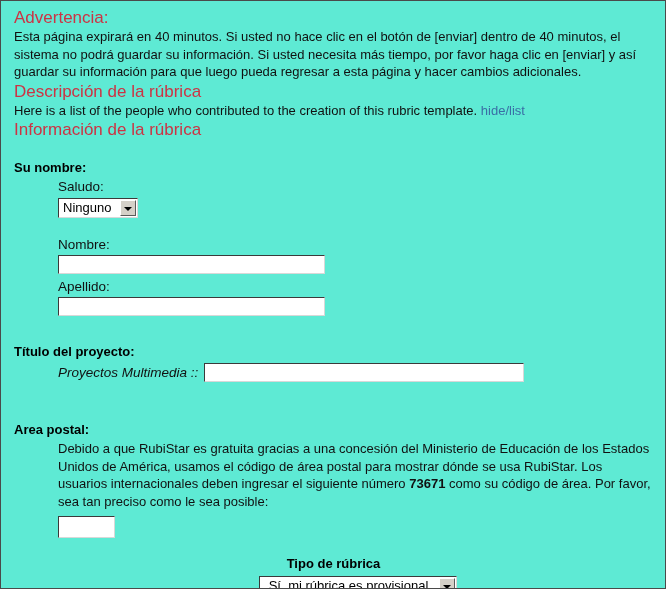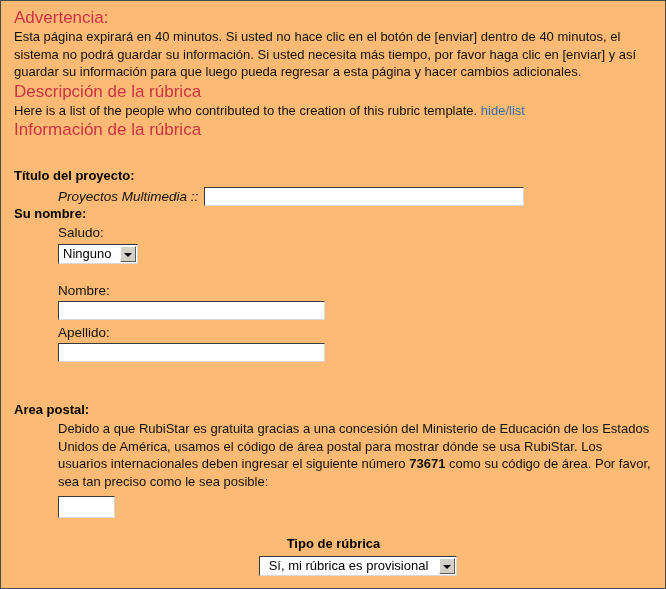--- a/index.html
+++ b/index.html
@@ -10,21 +10,21 @@
   body {
     font-family: "Liberation Sans", sans-serif;
     font-size: 13px;
     color: #000000;
   }
   #page {
     position: relative;
     width: 666px;
     height: 589px;
     box-sizing: border-box;
-    background: #fdba74;
+    background: #5eead4;
     border: 1px solid #4a4a4a;
     overflow: hidden;
   }
   .inner {
     padding: 7px 12px 0 13px;
   }
 
   h2.redhead {
     color: #cc3344;
     font-weight: normal;
@@ -160,45 +160,45 @@
     <h2 class="redhead h-descripcion">Descripción de la rúbrica</h2>
     <p class="body-text">
       <span>Here is a list of the people who contributed to the creation of this rubric template.</span>
       <a href="#" class="link">hide/list</a>
     </p>
 
     <h2 class="redhead h-informacion">Información de la rúbrica</h2>
 
     <div class="form-area">
 
-      <div class="group" style="margin-top:28px;">
-        <div class="group-label">Título del proyecto:</div>
-        <div class="indent row-inline" style="margin-top:3px;">
-          <span class="inline-italic">Proyectos Multimedia ::</span>
-          <input class="txt" type="text" style="width: 320px; margin-left: 6px;" value="">
-        </div>
-      </div>
-
       <div class="group">
         <div class="group-label">Su nombre:</div>
 
         <div class="indent">
           <div class="sub-label" style="margin-top:2px;">Saludo:</div>
           <div class="combo" style="width:80px; margin-top:3px;">
             <span class="combo-text">Ninguno</span>
             <span class="combo-btn">
               <span class="arrow"></span>
             </span>
           </div>
 
           <div class="sub-label" style="margin-top:18px;">Nombre:</div>
           <input class="txt" type="text" style="width: 267px; margin-top: 2px;" value="">
 
           <div class="sub-label" style="margin-top:4px;">Apellido:</div>
           <input class="txt" type="text" style="width: 267px; margin-top: 2px;" value="">
+        </div>
+      </div>
+
+      <div class="group" style="margin-top:28px;">
+        <div class="group-label">Título del proyecto:</div>
+        <div class="indent row-inline" style="margin-top:3px;">
+          <span class="inline-italic">Proyectos Multimedia ::</span>
+          <input class="txt" type="text" style="width: 320px; margin-left: 6px;" value="">
         </div>
       </div>
 
       <div class="group" style="margin-top:40px;">
         <div class="group-label">Area postal:</div>
         <div class="indent" style="margin-top:2px;">
           <p class="body-text" style="max-width:594px;">
             <span>Debido a que RubiStar es gratuita gracias a una concesión del Ministerio de Educación de los Estados Unidos de América, usamos el código de área postal para mostrar dónde se usa RubiStar. Los usuarios internacionales deben ingresar el siguiente número </span><b class="bold-num">73671</b><span> como su código de área. Por favor, sea tan preciso como le sea posible:</span>
           </p>
           <input class="txt" type="text" style="width: 57px; height: 22px; margin-top: 6px;" value="">

